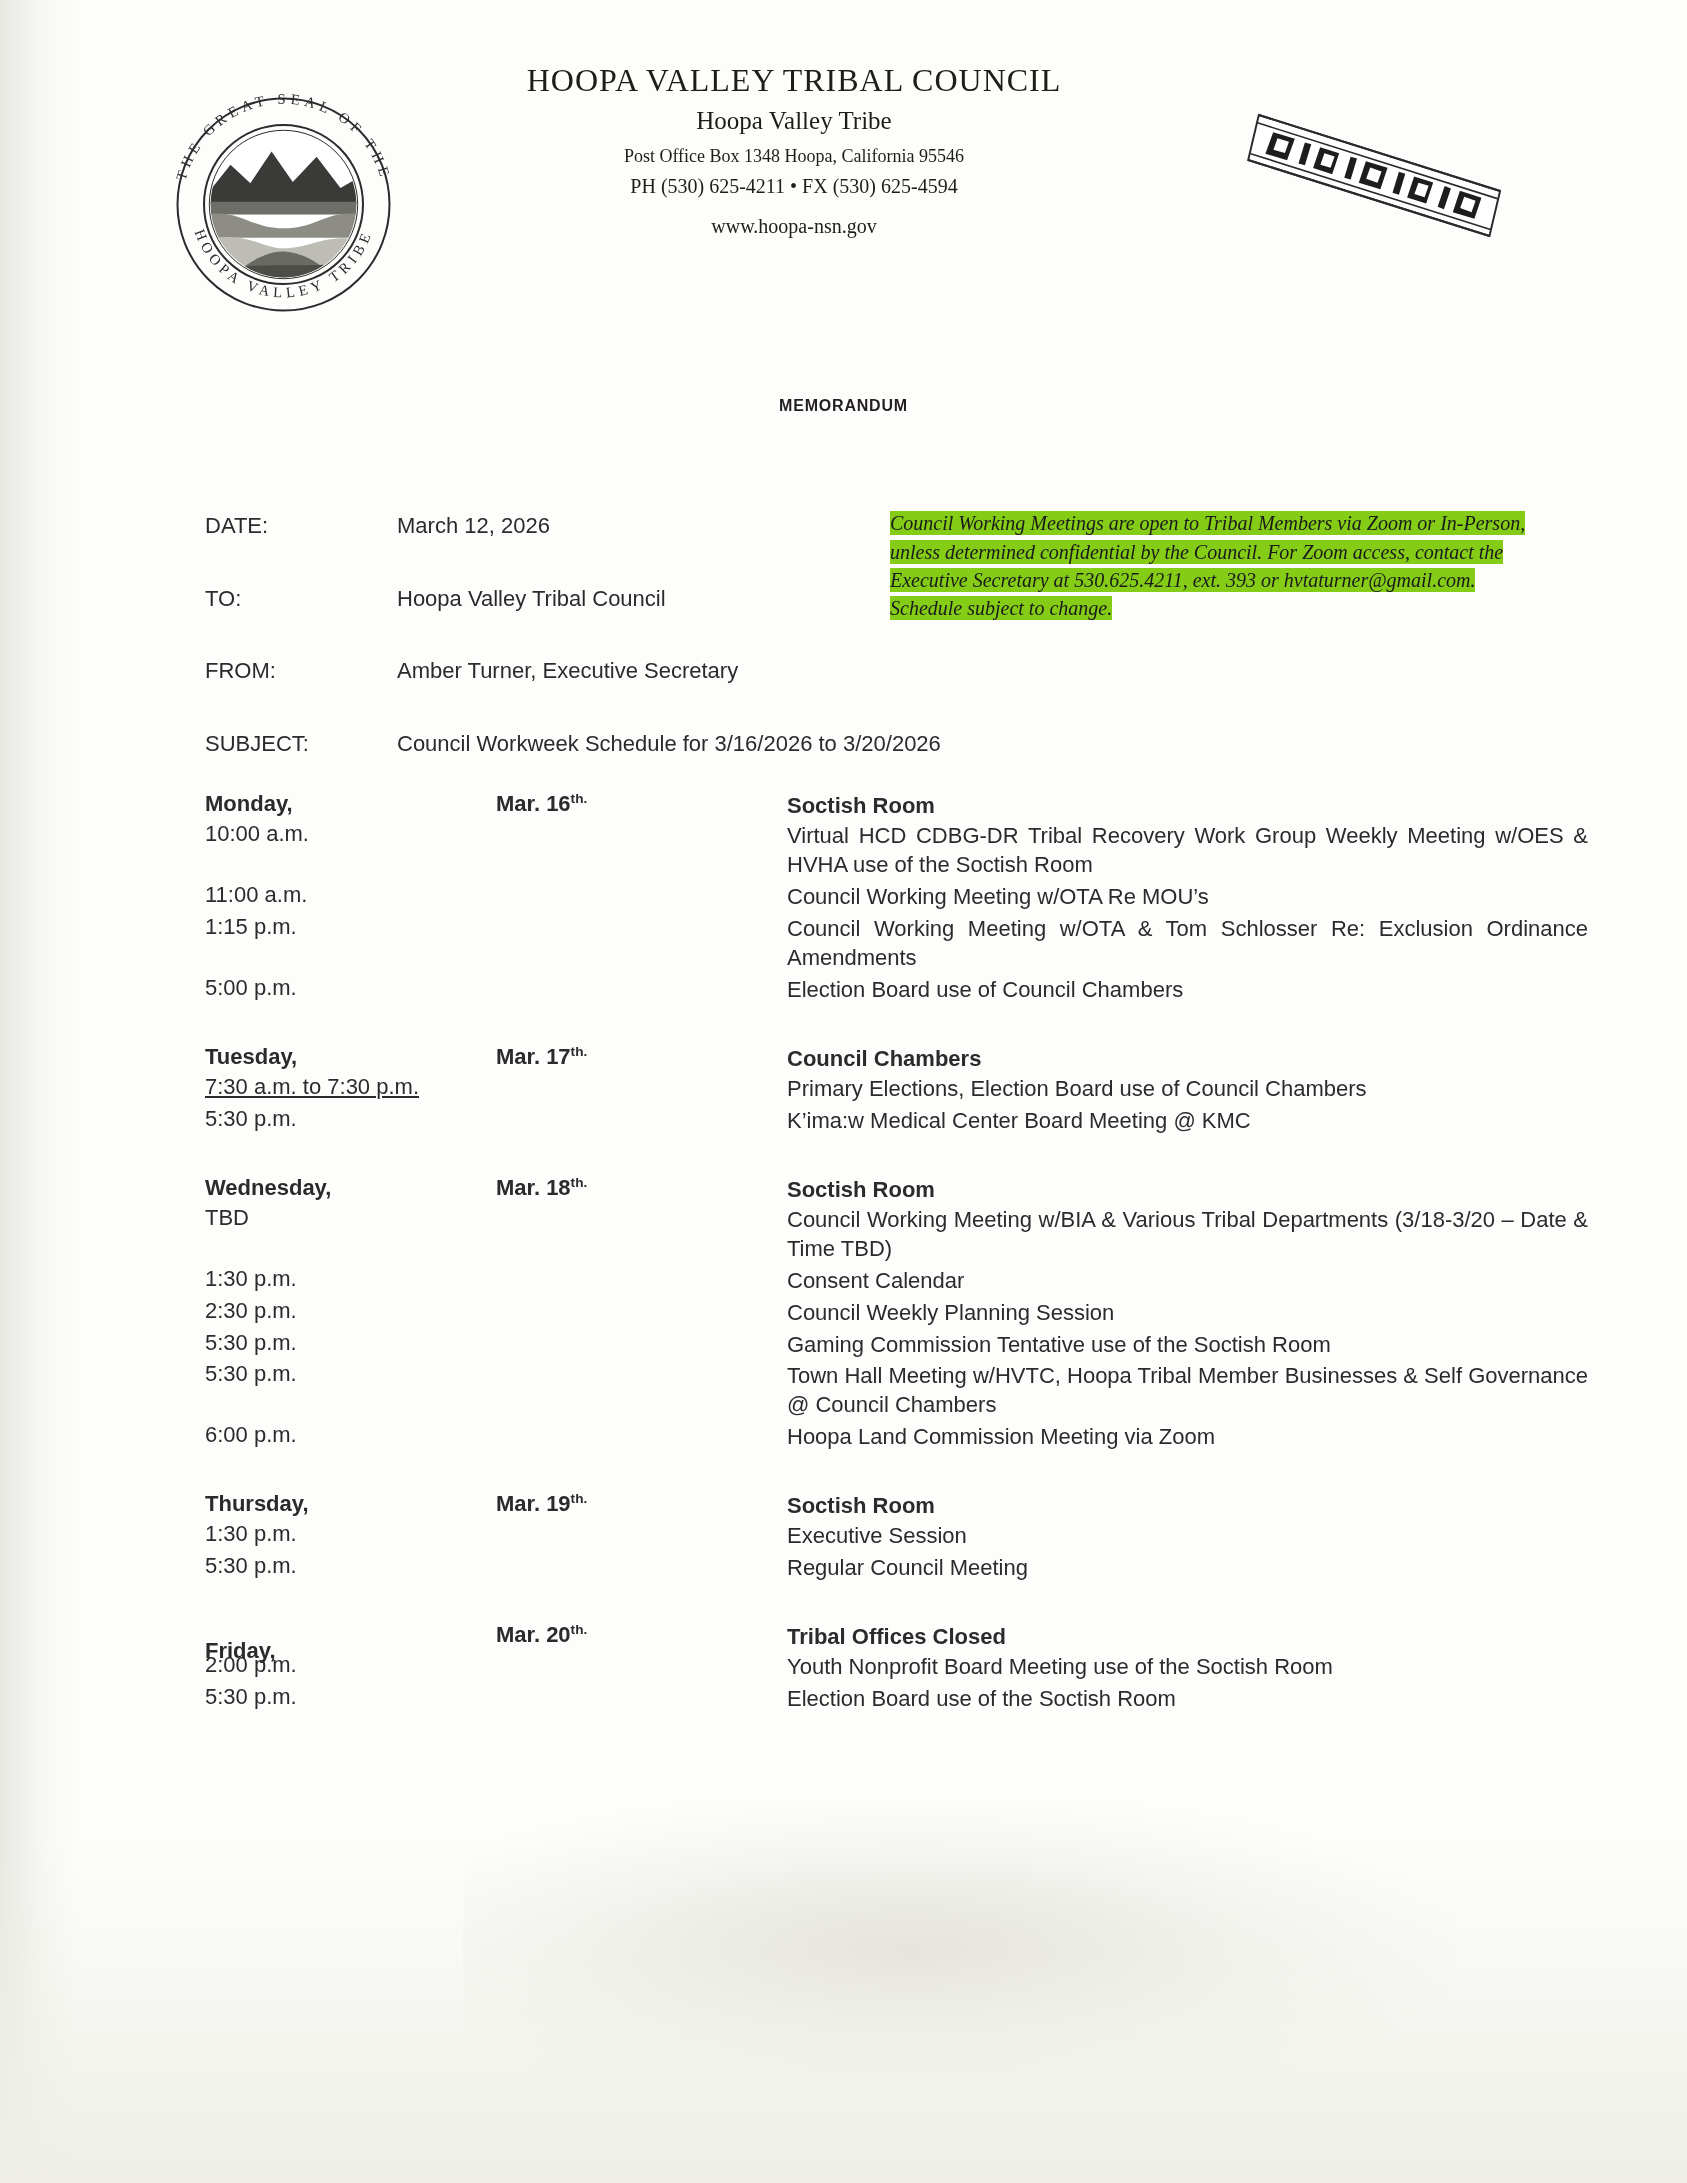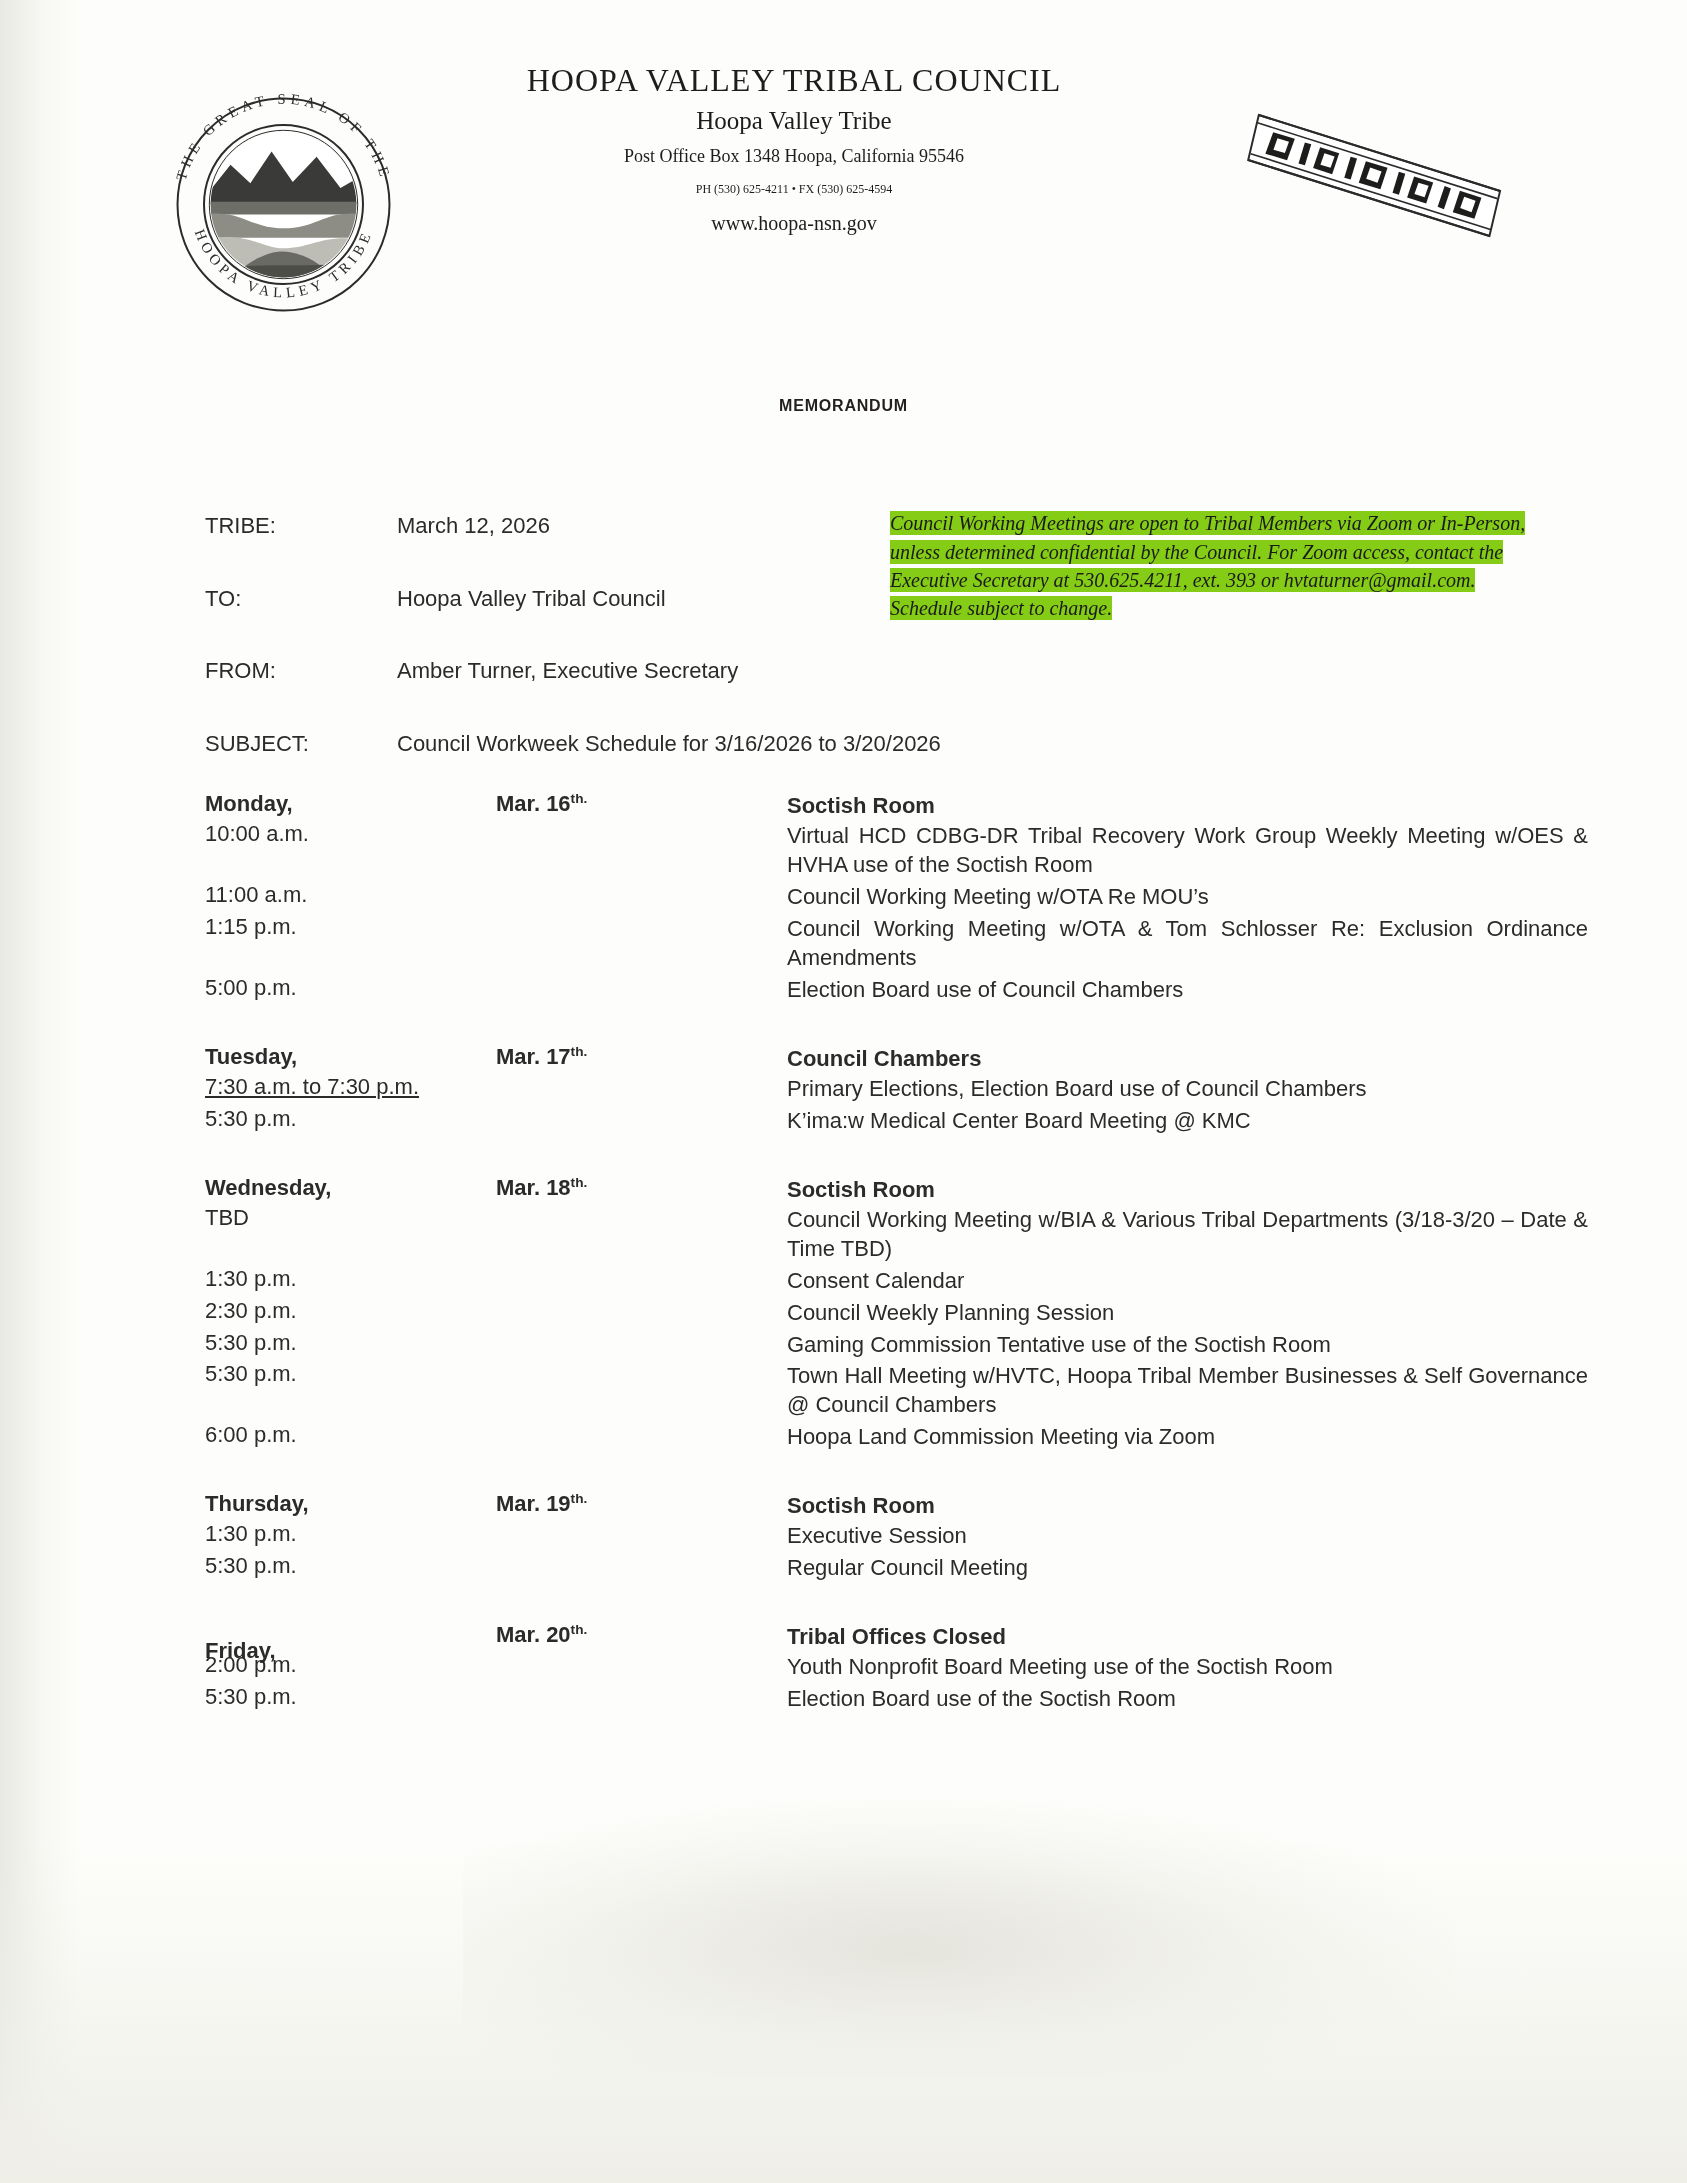--- a/index.html
+++ b/index.html
@@ -79,22 +79,22 @@
     font-size: 25px;
     margin-top: 8px;
     line-height: 1.15;
   }
   .org-line {
     font-size: 18px;
     margin-top: 8px;
     line-height: 1.35;
   }
   .org-line2 {
-    font-size: 12px;
-    margin-top: 13px;
+    font-size: 20px;
+    margin-top: 5px;
     line-height: 1.35;
   }
   .org-web {
     font-size: 20px;
     margin-top: 15px;
   }
 
   .basket {
     position: absolute;
     left: 1237px; top: 26.5px;
@@ -254,21 +254,21 @@
             <path d="M276 129 l16 2 l-3 18 l-16 -2 z"></path>
             <path d="M348 138 l18 3 l-3 18 l-18 -3 z"></path>
           </g>
         </g>
       </svg>
     </div>
   </div>
 
   <div class="memo-title">MEMORANDUM</div>
 
-  <div class="field-label" style="left:205px; top:513px;">TRIBE:</div>
+  <div class="field-label" style="left:205px; top:513px;">DATE:</div>
   <div class="field-value" style="left:397px; top:513px;">March 12, 2026</div>
 
   <div class="field-label" style="left:205px; top:586px;">TO:</div>
   <div class="field-value" style="left:397px; top:586px;">Hoopa Valley Tribal Council</div>
 
   <div class="field-label" style="left:205px; top:658px;">FROM:</div>
   <div class="field-value" style="left:397px; top:658px;">Amber Turner, Executive Secretary</div>
 
   <div class="field-label" style="left:205px; top:731px;">SUBJECT:</div>
   <div class="field-value" style="left:397px; top:731px;">Council Workweek Schedule for 3/16/2026 to 3/20/2026</div>

